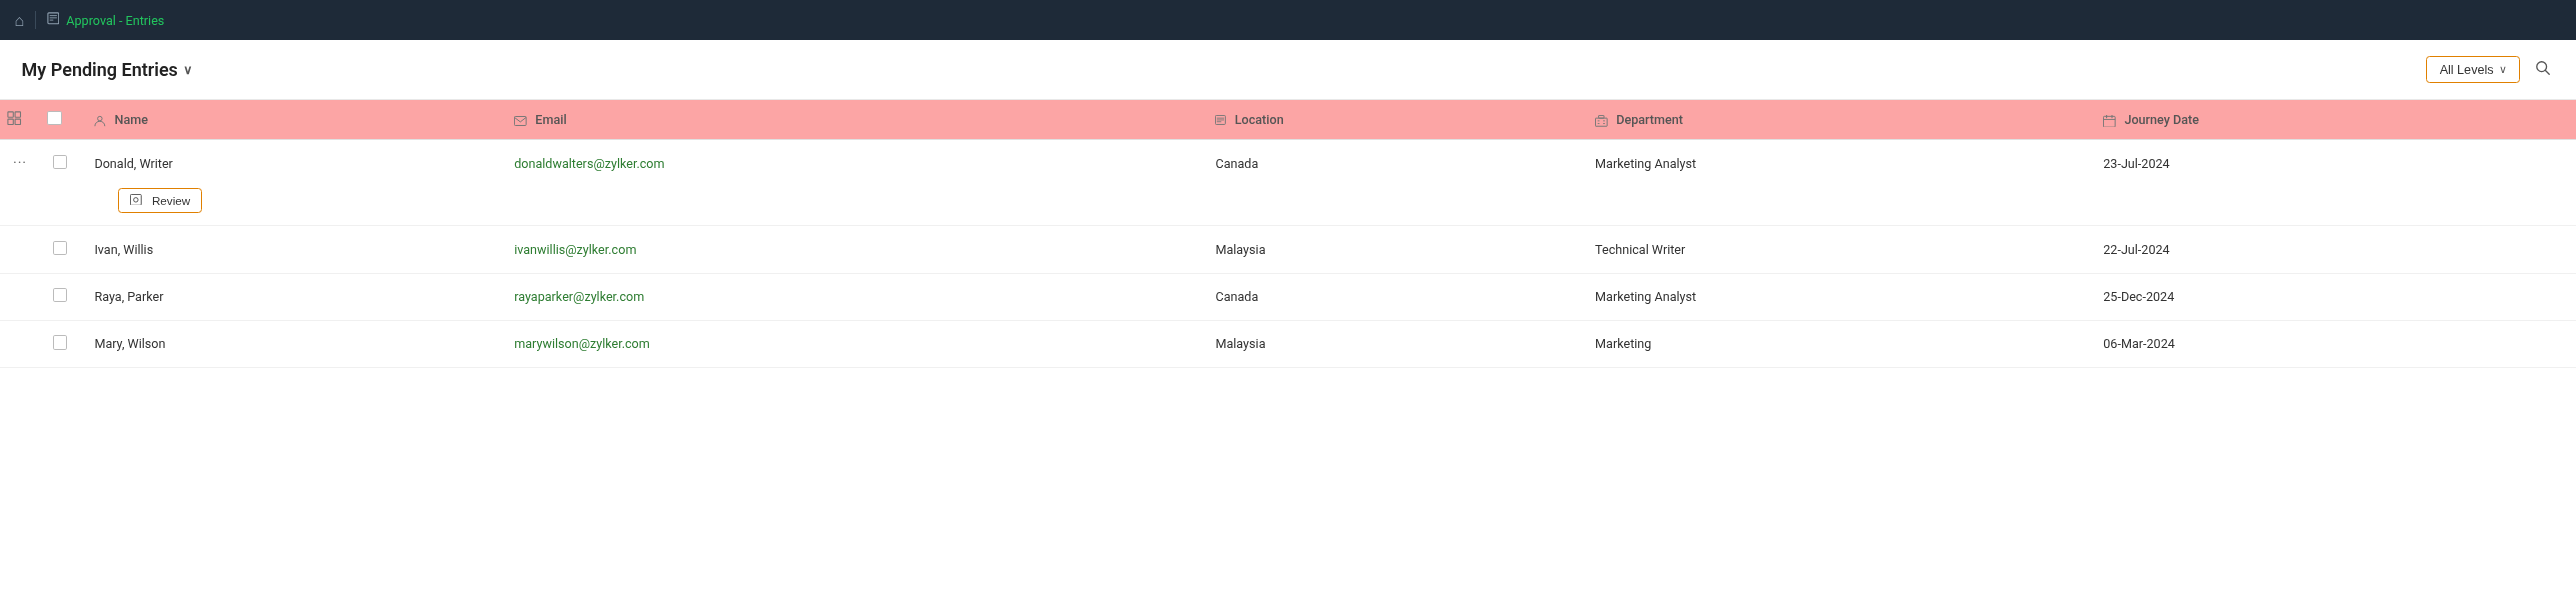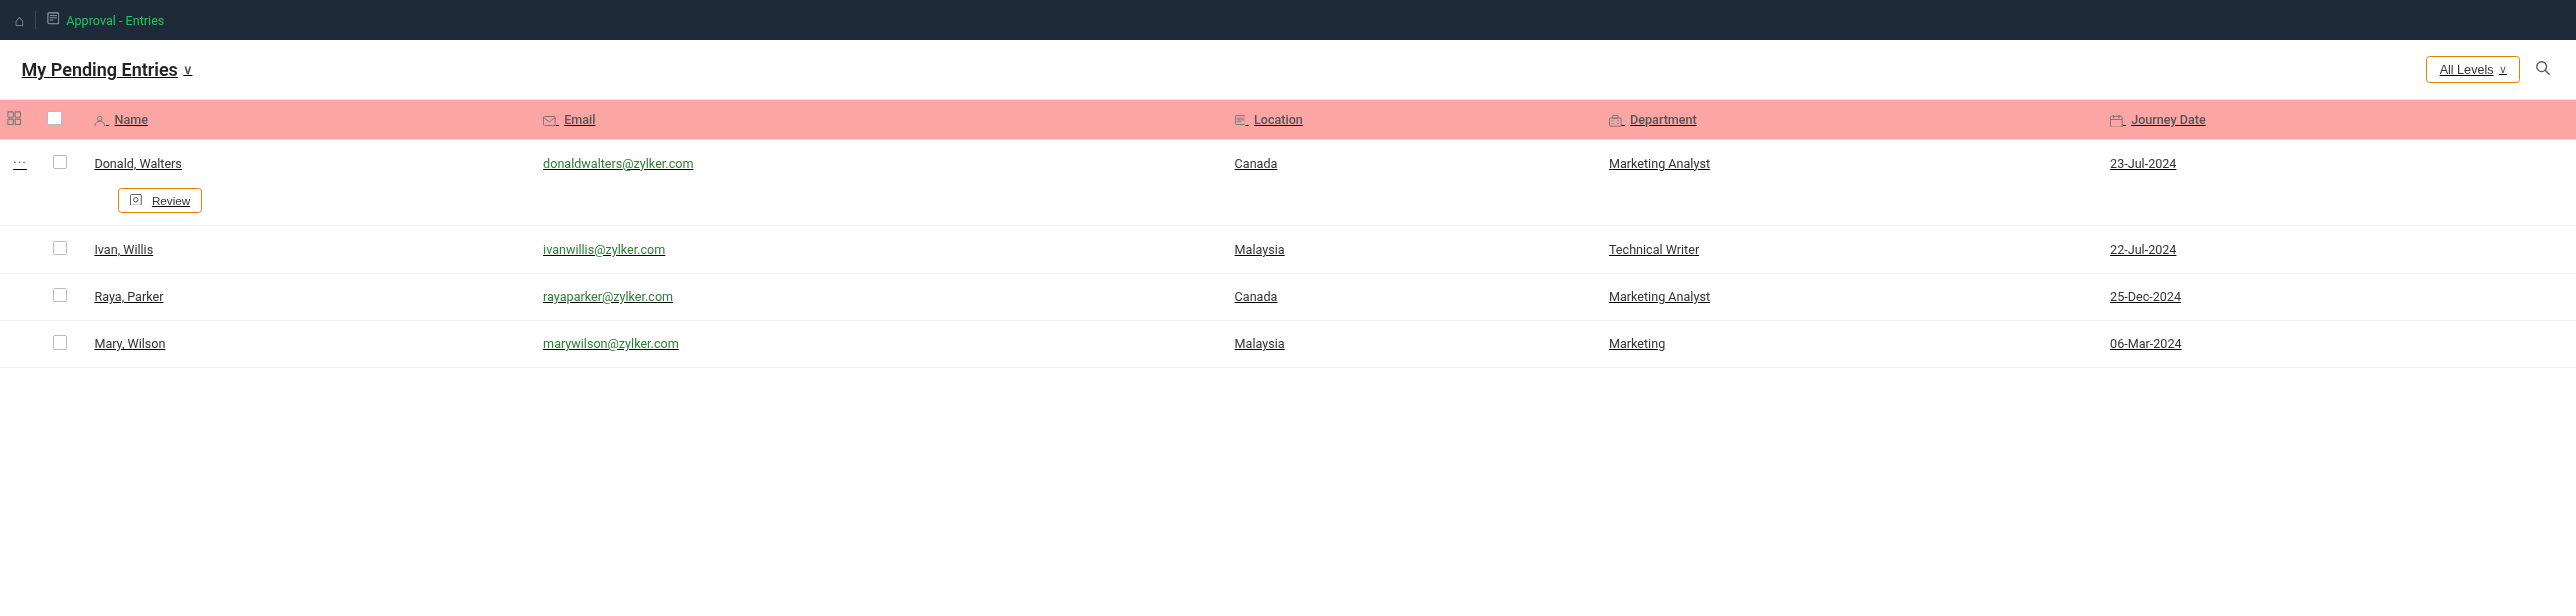--- a/index.html
+++ b/index.html
@@ -33,21 +33,20 @@
     }
     .navbar-title-icon {
       color: #8fa0b0;
       font-size: 12.6px;
     }
 
     
     .main {
       background: #fff;
       min-height: calc(100vh - 40px);
-      text-decoration: underline;
     }
 
     
     .header-bar {
       display: flex;
       align-items: center;
       justify-content: space-between;
       padding: 16px 21.6px;
       border-bottom: 0.9px solid #e8e8e8;
     }
@@ -298,21 +297,21 @@
       </thead>
       <tbody>
 
         <tr style="border-bottom: none;">
           <td>
             <span class="dots-icon">···</span>
           </td>
           <td>
             <span class="checkbox"></span>
           </td>
-          <td>Donald, Walters</td>
+          <td>Donald, Writer</td>
           <td>
             <a class="email-link" href="#">donaldwalters@zylker.com</a>
           </td>
           <td>Canada</td>
           <td>Marketing Analyst</td>
           <td>23-Jul-2024</td>
         </tr>
 
         <tr style="border-bottom: 0.9px solid #f0f0f0; background:#fff;">
           <td></td>

